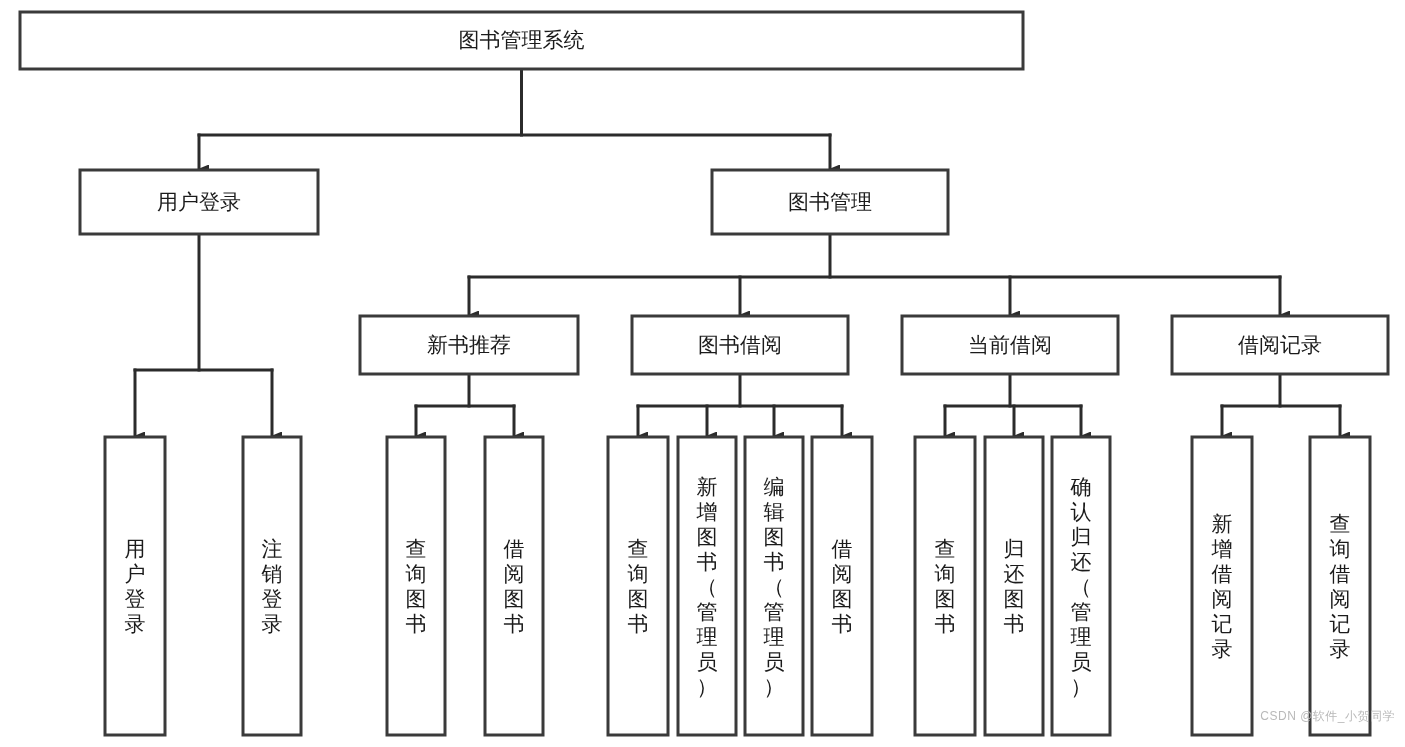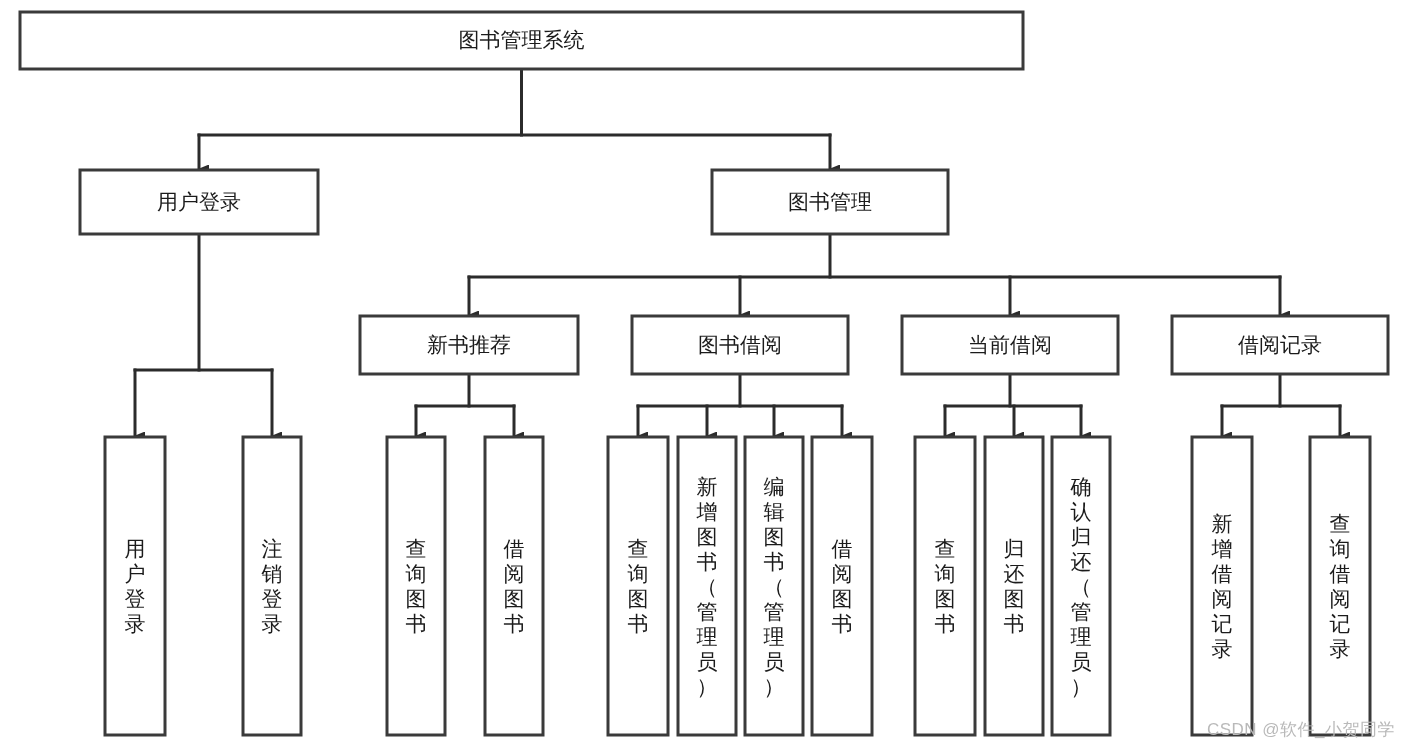--- a/index.html
+++ b/index.html
@@ -46,23 +46,23 @@
   }
   .node-label-v {
     font-family: "Liberation Sans", "DejaVu Sans", sans-serif;
     font-size: 21px;
     fill: #1b1b1b;
     text-anchor: middle;
   }
   .watermark {
     position: absolute;
     right: 10px;
-    bottom: 6px;
+    bottom: 22px;
     font-family: "Liberation Sans", "DejaVu Sans", sans-serif;
-    font-size: 17px;
+    font-size: 12px;
     color: #b9b9b9;
     letter-spacing: 0.5px;
     white-space: nowrap;
     user-select: none;
   }
 </style>
 </head>
 <body>
 
 <div id="chart-root">

